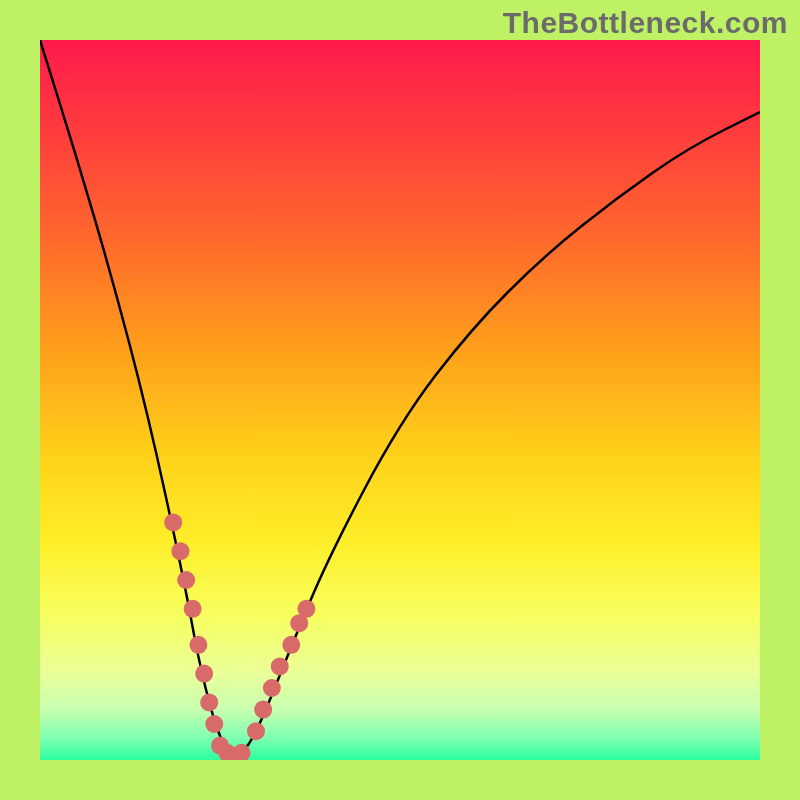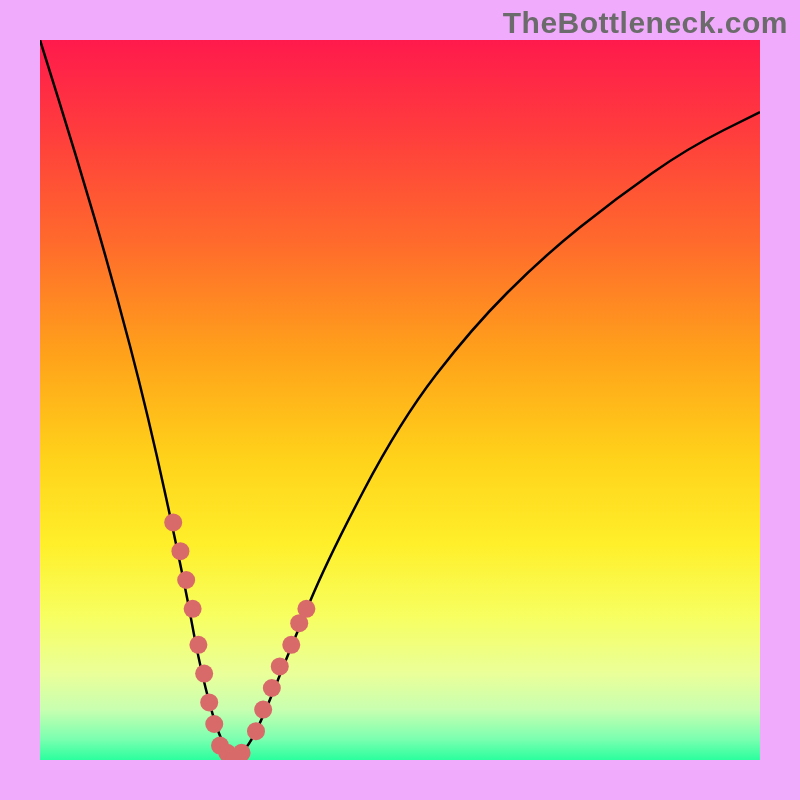--- a/index.html
+++ b/index.html
@@ -1,16 +1,16 @@
 <!DOCTYPE html>
 <html><head>
 <meta charset="utf-8">
 <style>
   html,body{margin:0;padding:0;width:800px;height:800px;overflow:hidden;background:#000}
-  .frame{position:absolute;inset:0;background:#f0abfc}
+  .frame{position:absolute;inset:0;background:#bef264}
   .plot{position:absolute;left:40px;top:40px;width:720px;height:720px;
         background:linear-gradient(to bottom,
           #ff1a4c 0%, #ff3a3e 12%, #ff6a2c 28%, #ffa31a 44%,
           #ffd21a 58%, #ffef2a 70%, #f7ff60 80%, #eaff99 88%,
           #c8ffb0 93%, #7dffb0 97%, #2bff9e 100%)}
   .watermark{position:absolute;top:6px;right:12px;
              font:700 30px Arial,Helvetica,sans-serif;color:#6b6b6b;letter-spacing:0.5px}
   svg{position:absolute;left:40px;top:40px}
 </style>
 </head>

